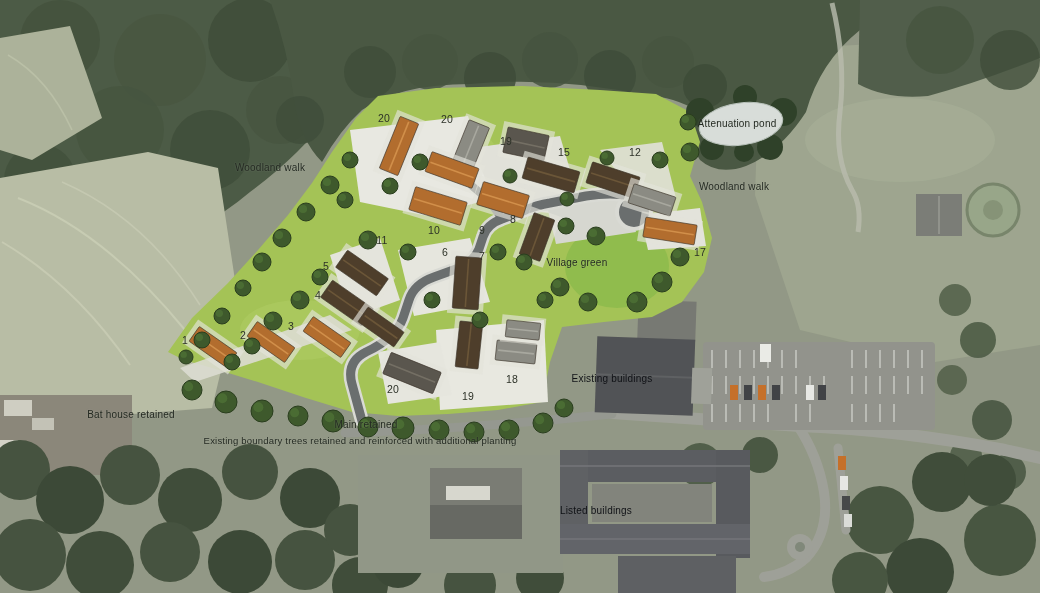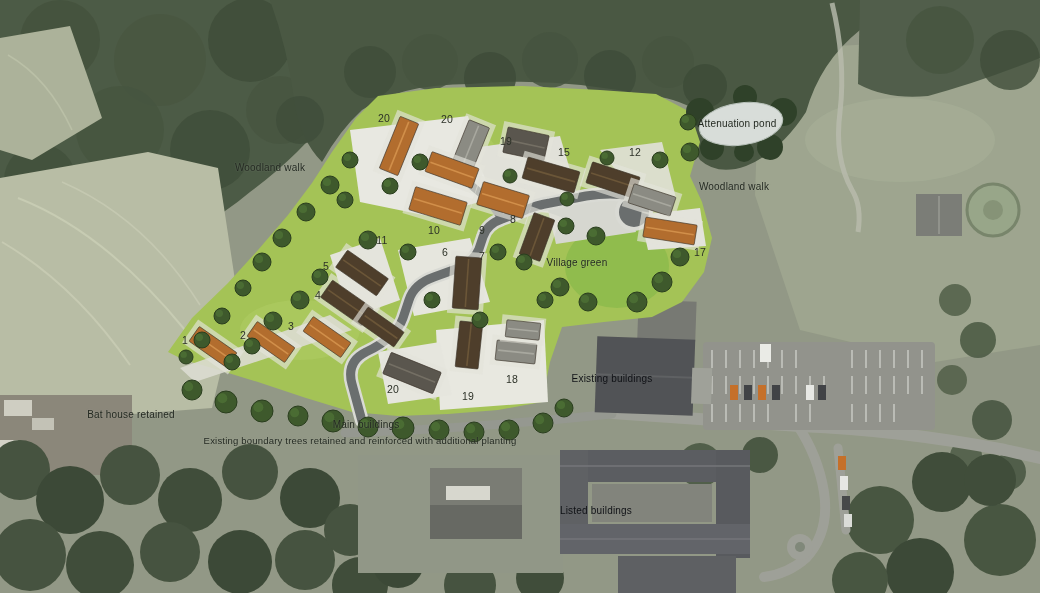--- a/index.html
+++ b/index.html
@@ -528,21 +528,21 @@
     </g>
   </svg>
 
   <div class="anno-layer" id="annotations">
       <div class="map-label " style="left: 737px; top: 123px;">Attenuation pond</div>
       <div class="map-label " style="left: 270px; top: 167px;">Woodland walk</div>
       <div class="map-label " style="left: 734px; top: 186px;">Woodland walk</div>
       <div class="map-label " style="left: 577px; top: 262px; text-align: right;">Village green</div>
       <div class="map-label on-dark" style="left: 612px; top: 378px;">Existing buildings</div>
       <div class="map-label " style="left: 131px; top: 414px;">Bat house retained</div>
-      <div class="map-label " style="left: 366px; top: 424px;">Main buildings</div>
+      <div class="map-label " style="left: 366px; top: 424px;">Main retained</div>
       <div class="map-label small" style="left: 360px; top: 440px;">Existing boundary trees retained and reinforced with additional planting</div>
       <div class="map-label on-dark" style="left: 596px; top: 510px;">Listed buildings</div>
       <div class="plot-number" style="left: 185px; top: 340px;">1</div>
       <div class="plot-number" style="left: 243px; top: 335px;">2</div>
       <div class="plot-number" style="left: 291px; top: 326px;">3</div>
       <div class="plot-number" style="left: 318px; top: 295px;">4</div>
       <div class="plot-number" style="left: 326px; top: 266px;">5</div>
       <div class="plot-number" style="left: 445px; top: 252px;">6</div>
       <div class="plot-number" style="left: 482px; top: 256px;">7</div>
       <div class="plot-number" style="left: 513px; top: 219px;">8</div>

